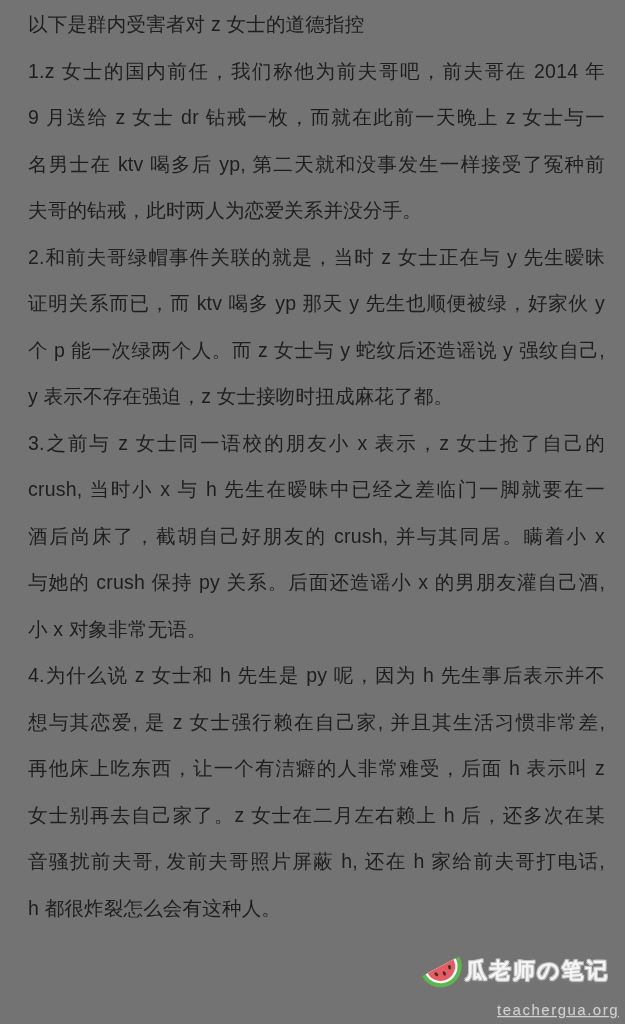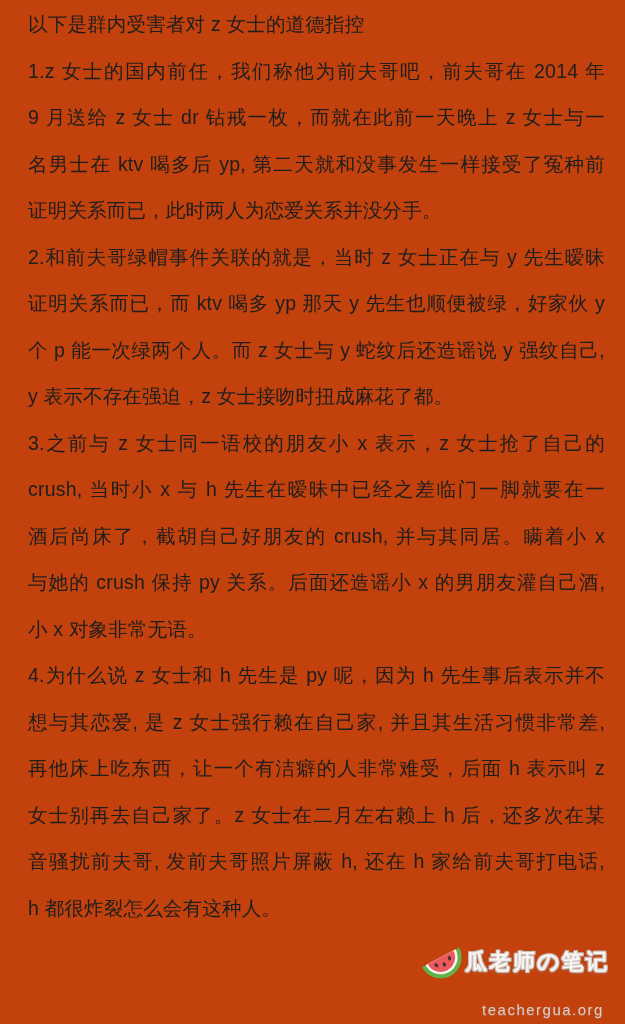--- a/index.html
+++ b/index.html
@@ -5,21 +5,21 @@
   * { margin: 0; padding: 0; box-sizing: border-box; }
   html, body {
     width: 625px; height: 1024px;
     background: #ffffff;
     overflow: hidden;
     font-family: "Liberation Sans", sans-serif;
   }
   .page {
     position: relative;
     width: 625px; height: 1024px;
-    background: #c2410c;
+    background: #737373;
   }
   .doc {
     padding: 1px 20px 0 28px;
   }
   .line {
     font-size: 19.5px;
     line-height: 46.5px;
     color: #1e1e1e;
     letter-spacing: 0.2px;
     white-space: nowrap;
@@ -52,41 +52,42 @@
     letter-spacing: 2px;
     color: #fdfdfd;
     text-shadow:
       -1px -1px 0 #c6c6c6,
        1px -1px 0 #c6c6c6,
       -1px  1px 0 #c6c6c6,
        1px  1px 0 #c6c6c6,
        0 2px 3px rgba(160,160,160,0.45);
   }
   .wm-url {
-    margin-top: 17px;
+    margin-top: 8px;
     padding-left: 48px;
-    text-align: center;
+    text-align: right;
     font-size: 15px;
     letter-spacing: 1.5px;
     color: #d6d6d6;
     text-shadow: 0 1px 1px rgba(180,180,180,0.4);
+    text-decoration: underline;
   }
 </style>
 </head>
 <body>
 
 <div class="page">
 
   <div class="doc">
     <div class="line">以下是群内受害者对 z 女士的道德指控</div>
     <div id="doc-lines">
         <div class="line fill">1.z 女士的国内前任，我们称他为前夫哥吧，前夫哥在 2014 年</div>
         <div class="line fill">9 月送给 z 女士 dr 钻戒一枚，而就在此前一天晚上 z 女士与一</div>
         <div class="line fill">名男士在 ktv 喝多后 yp, 第二天就和没事发生一样接受了冤种前</div>
-        <div class="line">证明关系而已，此时两人为恋爱关系并没分手。</div>
+        <div class="line">夫哥的钻戒，此时两人为恋爱关系并没分手。</div>
         <div class="line fill">2.和前夫哥绿帽事件关联的就是，当时 z 女士正在与 y 先生暧昧</div>
         <div class="line fill">证明关系而已，而 ktv 喝多 yp 那天 y 先生也顺便被绿，好家伙 y</div>
         <div class="line fill">个 p 能一次绿两个人。而 z 女士与 y 蛇纹后还造谣说 y 强纹自己,</div>
         <div class="line">y 表示不存在强迫，z 女士接吻时扭成麻花了都。</div>
         <div class="line fill">3.之前与 z 女士同一语校的朋友小 x 表示，z 女士抢了自己的</div>
         <div class="line fill">crush, 当时小 x 与 h 先生在暧昧中已经之差临门一脚就要在一</div>
         <div class="line fill">酒后尚床了，截胡自己好朋友的 crush, 并与其同居。瞒着小 x</div>
         <div class="line fill">与她的 crush 保持 py 关系。后面还造谣小 x 的男朋友灌自己酒,</div>
         <div class="line">小 x 对象非常无语。</div>
         <div class="line fill">4.为什么说 z 女士和 h 先生是 py 呢，因为 h 先生事后表示并不</div>

